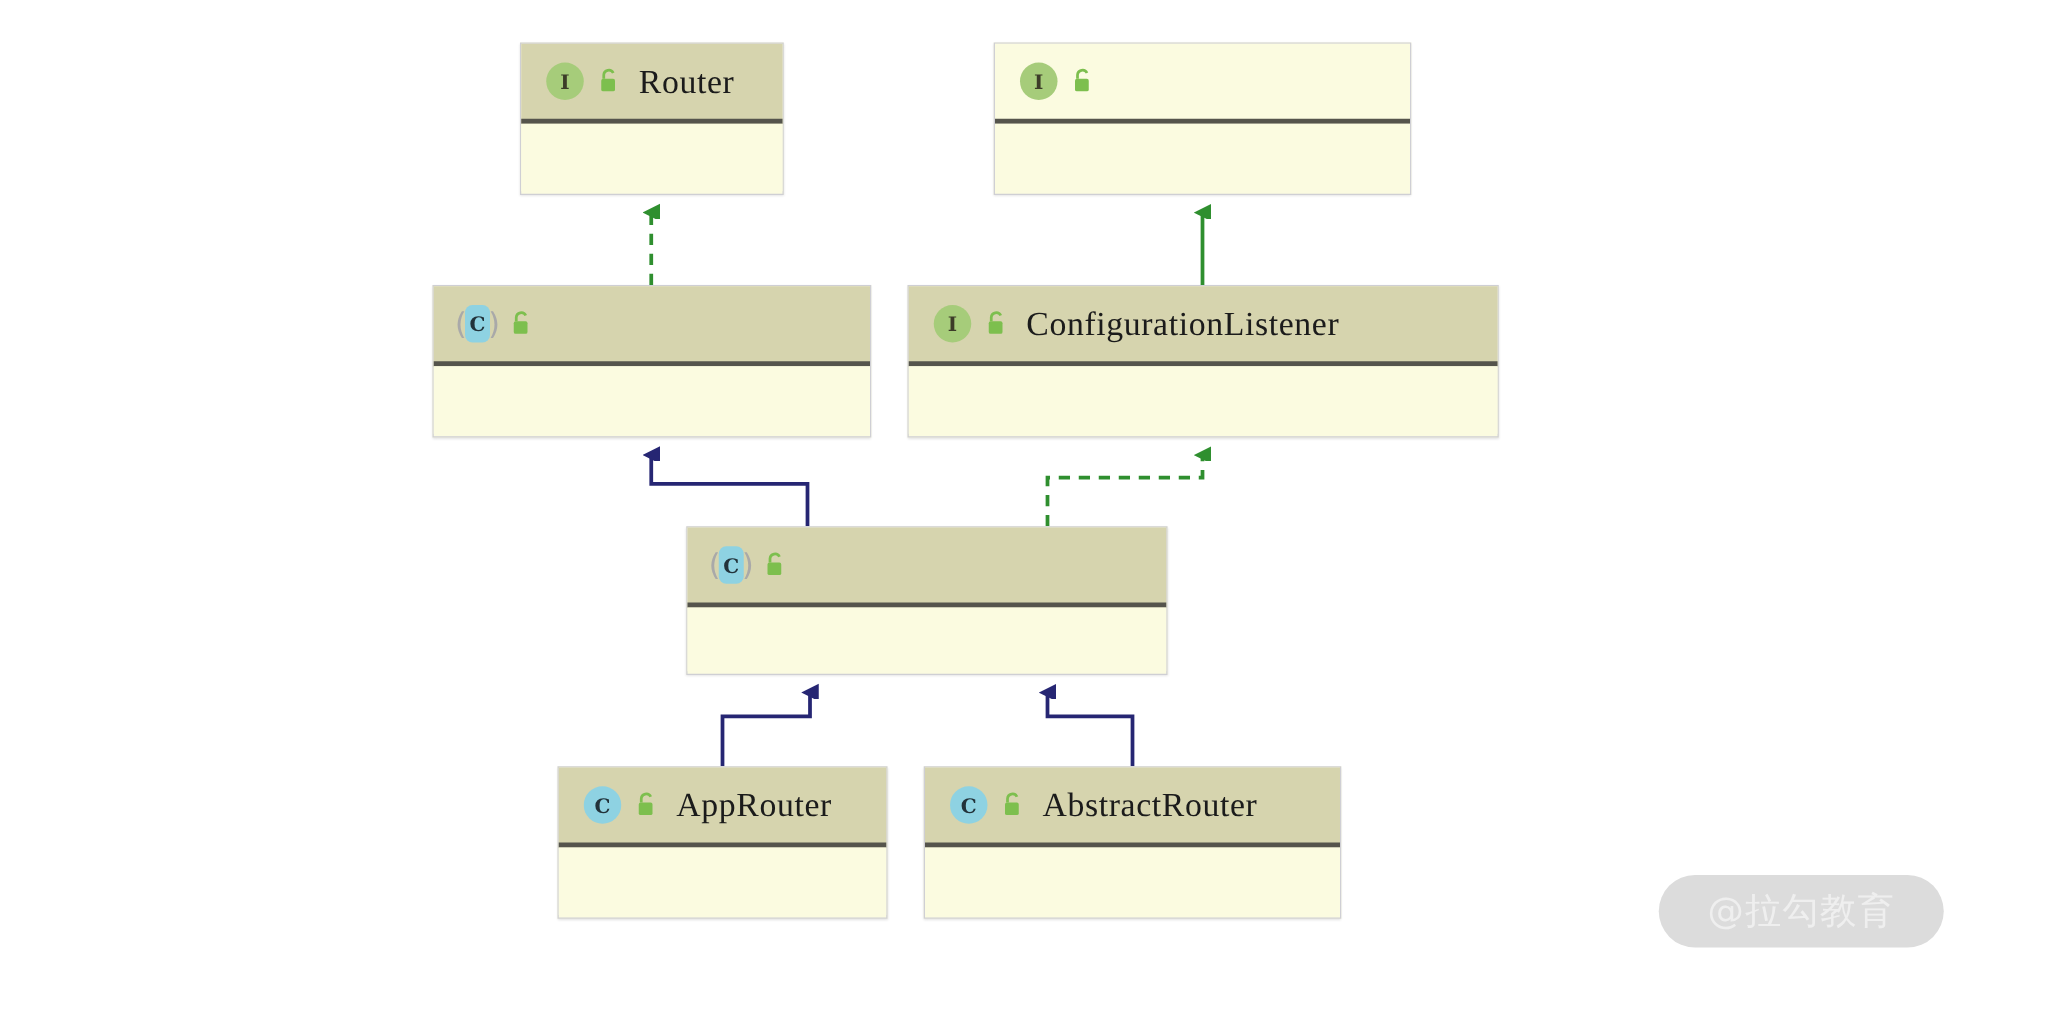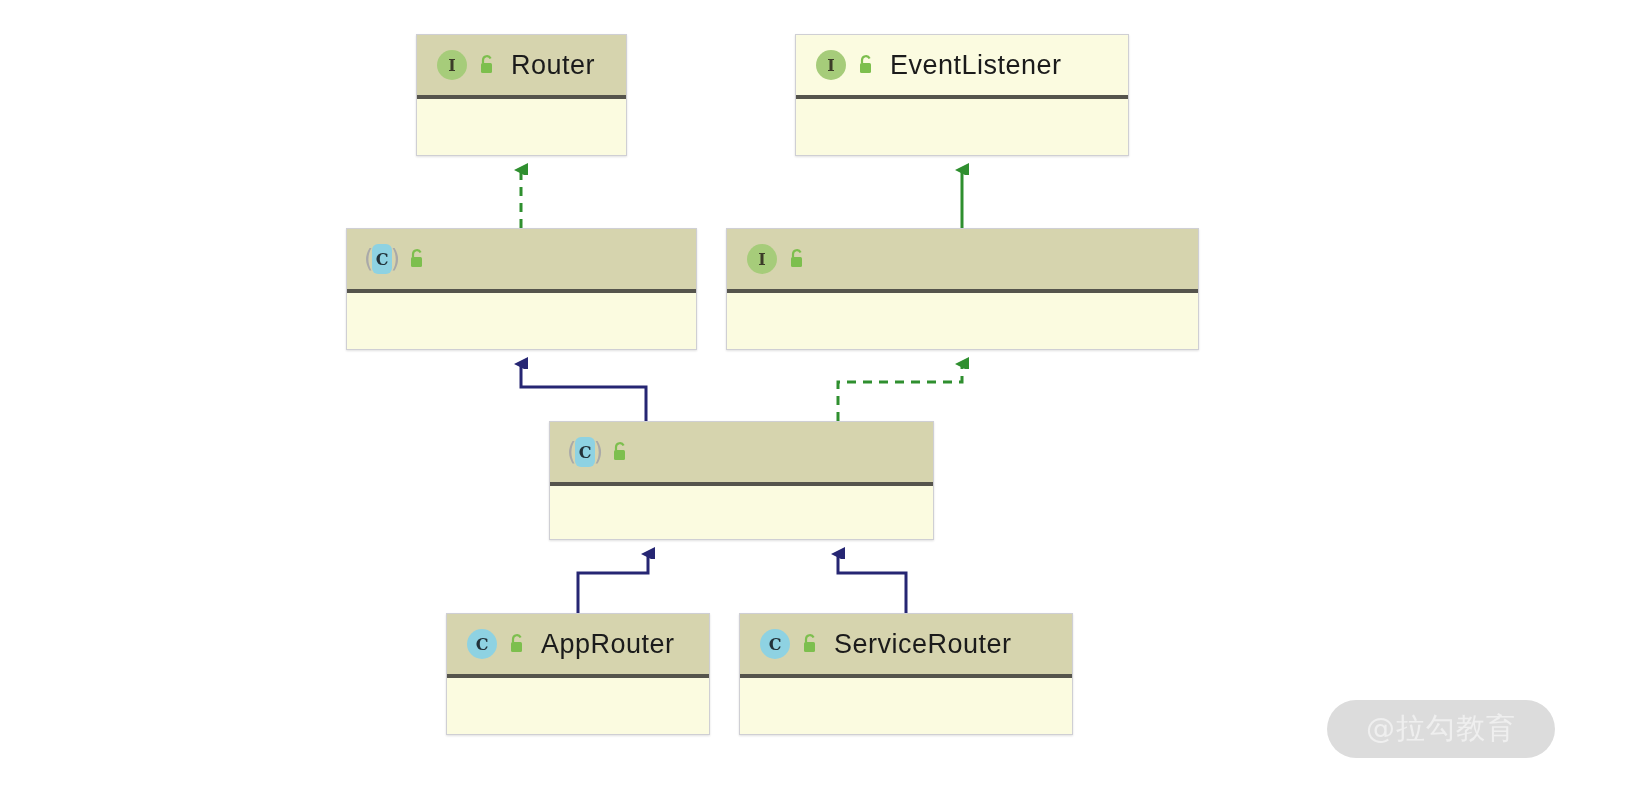--- a/index.html
+++ b/index.html
@@ -50,21 +50,21 @@
     background: #fbfbe0;
   }
   .uml-body {
     box-sizing: border-box;
     background: #fbfbe0;
   }
   .uml-title {
     font-size: 27px;
     letter-spacing: 0.5px;
     color: #1b1b1b;
-    font-family: Liberation Sans, sans-serif;
+    font-family: Liberation Serif, serif;
     margin-left: 14px;
   }
 
   
   .badge {
     position: relative;
     width: 34px;
     height: 30px;
     flex: 0 0 auto;
     display: flex;
@@ -207,21 +207,20 @@
 
   <div class="uml-box" style="left:795px; top:34px; width:334px; height:122px;">
     <div class="uml-header pale">
       <span class="badge">
         <span class="badge-iface">I</span>
       </span>
       <svg class="lock-icon" viewBox="0 0 20 22">
         <path d="M6 9 V6 a4 4 0 0 1 7.6 -1.6" fill="none" stroke="#7dbf4e" stroke-width="2.2"></path>
         <rect x="4" y="9" width="11" height="10" rx="1.5" fill="#7dbf4e"></rect>
       </svg>
-      <span class="uml-title">EventListener</span>
     </div>
     <div class="uml-body" style="height:54px;"></div>
   </div>
 
   <div class="uml-box" style="left:346px; top:228px; width:351px; height:122px;">
     <div class="uml-header">
       <span class="badge">
         <span class="paren l">(</span>
         <span class="badge-abstract">C</span>
         <span class="paren r">)</span>
@@ -236,20 +235,21 @@
 
   <div class="uml-box" style="left:726px; top:228px; width:473px; height:122px;">
     <div class="uml-header">
       <span class="badge">
         <span class="badge-iface">I</span>
       </span>
       <svg class="lock-icon" viewBox="0 0 20 22">
         <path d="M6 9 V6 a4 4 0 0 1 7.6 -1.6" fill="none" stroke="#7dbf4e" stroke-width="2.2"></path>
         <rect x="4" y="9" width="11" height="10" rx="1.5" fill="#7dbf4e"></rect>
       </svg>
+      <span class="uml-title">ConfigurationListener</span>
     </div>
     <div class="uml-body" style="height:54px;"></div>
   </div>
 
   <div class="uml-box" style="left:549px; top:421px; width:385px; height:119px;">
     <div class="uml-header">
       <span class="badge">
         <span class="paren l">(</span>
         <span class="badge-abstract">C</span>
         <span class="paren r">)</span>
@@ -278,21 +278,21 @@
 
   <div class="uml-box" style="left:739px; top:613px; width:334px; height:122px;">
     <div class="uml-header">
       <span class="badge">
         <span class="badge-class">C</span>
       </span>
       <svg class="lock-icon" viewBox="0 0 20 22">
         <path d="M6 9 V6 a4 4 0 0 1 7.6 -1.6" fill="none" stroke="#7dbf4e" stroke-width="2.2"></path>
         <rect x="4" y="9" width="11" height="10" rx="1.5" fill="#7dbf4e"></rect>
       </svg>
-      <span class="uml-title">ServiceRouter</span>
+      <span class="uml-title">AbstractRouter</span>
     </div>
     <div class="uml-body" style="height:54px;"></div>
   </div>
 
   <div id="watermark">
     <span>@拉勾教育</span>
   </div>
 
 </div>
 

